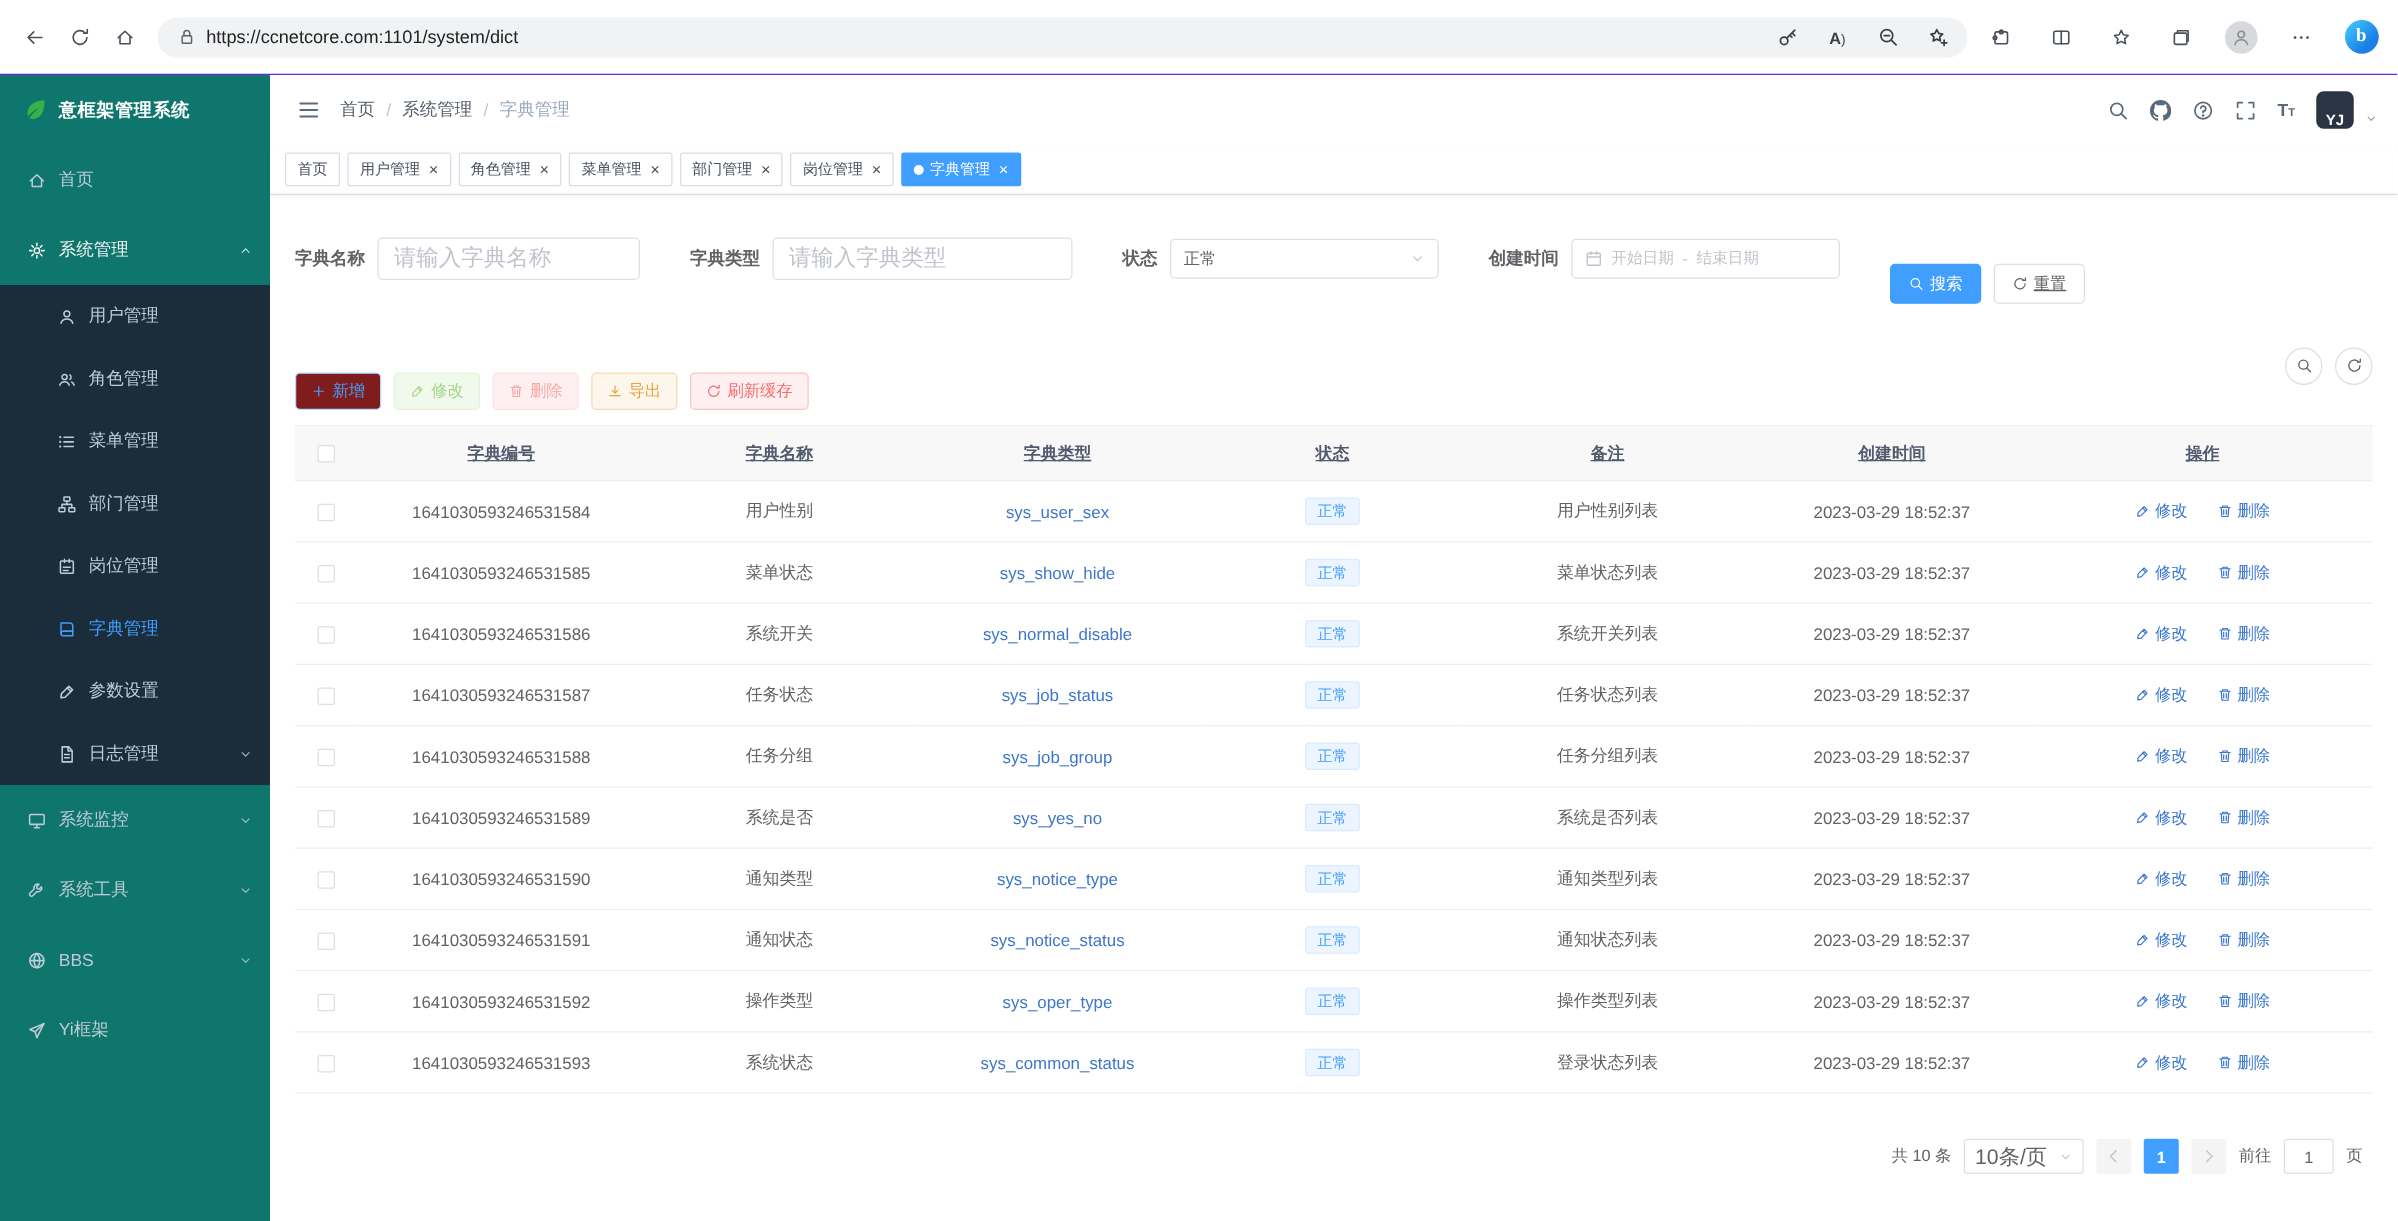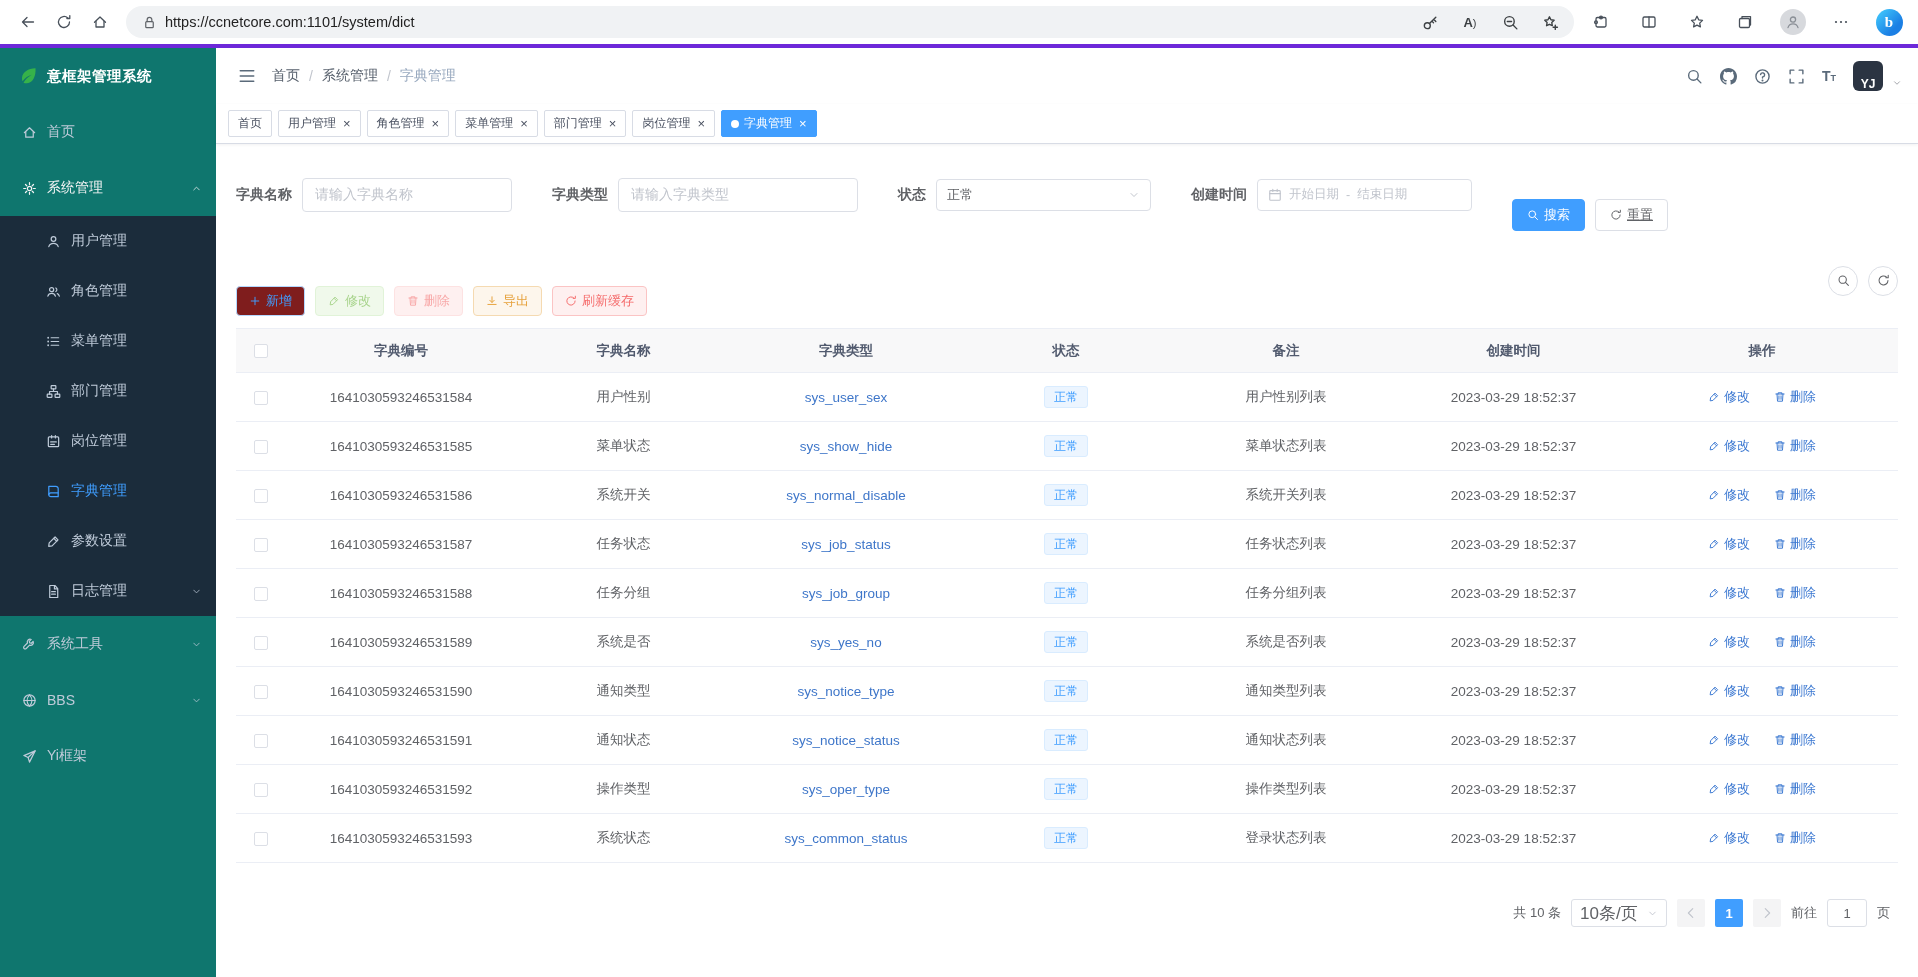--- a/index.html
+++ b/index.html
@@ -1,21 +1,21 @@
 <!DOCTYPE html>
 <html><head>
 <meta charset="utf-8">
 <style>
   * { margin:0; padding:0; box-sizing:border-box; }
   html,body { width:1918px; height:977px; overflow:hidden; }
   body { font-family:"Liberation Sans","DejaVu Sans",sans-serif; background:#fff; color:#333; font-size:14px; }
   svg { display:block; }
 
   
-  .chrome { height:48px; background:#fff; border-bottom:4px solid #6d28d9; display:flex; align-items:center; padding:0 10px; }
+  .chrome { height:60px; background:#fff; border-bottom:1px solid #6d28d9; display:flex; align-items:center; padding:0 10px; }
   .nav-btn { width:36px; height:34px; border-radius:6px; display:flex; align-items:center; justify-content:center; color:#48505a; font-size:16px; cursor:pointer; }
   .addr { flex:1; height:32px; background:#f0f2f4; border-radius:16px; display:flex; align-items:center; padding:0 10px 0 16px; margin:0 8px; color:#202124; min-width:0; }
   .addr-url { font-size:14.5px; color:#222; margin-left:8px; flex:1; white-space:nowrap; overflow:hidden; }
   .addr-ic { color:#5f6368; display:flex; align-items:center; font-size:15px; }
   .addr-right { display:flex; align-items:center; gap:12px; margin-left:auto; color:#3c4043; }
   .addr-right .h-ic { width:28px; height:28px; }
   .chrome-right { display:flex; align-items:center; gap:10px; color:#3c4043; }
   .chrome-right .nav-btn { width:38px; }
   .avatar-circle { width:26px; height:26px; border-radius:50%; background:#d7d9dd; display:flex; align-items:center; justify-content:center; color:#8a8f96; }
   .bing { width:27px; height:27px; border-radius:50%; background:linear-gradient(135deg,#45d0ff 0%,#1b7fe4 70%); color:#fff; font-weight:bold; font-size:15px; display:flex; align-items:center; justify-content:center; font-family:"Liberation Serif",serif; }
@@ -53,21 +53,21 @@
   .tab.active { background:#409eff; border-color:#409eff; color:#fff; }
   .tab-dot { width:8px; height:8px; border-radius:50%; background:#fff; display:inline-block; }
   .tab-close { font-size:13px; line-height:1; margin-left:2px; }
 
   
   .content { flex:1; padding:10px 20px 0; overflow:hidden; }
 
   .filter-bar { display:flex; align-items:center; margin-top:4px; }
   .f-group { display:flex; align-items:center; margin-right:40px; }
   .f-label { font-weight:bold; color:#606266; margin-right:10px; white-space:nowrap; }
-  .text-input { height:32px; border:1px solid #dcdfe6; border-radius:4px; padding:16px 12px; font-size:14px; color:#606266; outline:none; font-family:Liberation Serif, serif; background:#fff; }
+  .text-input { height:32px; border:1px solid #dcdfe6; border-radius:4px; padding:16px 12px; font-size:18px; color:#606266; outline:none; font-family:Liberation Serif, serif; background:#fff; }
   .text-input::placeholder { color:#c0c4cc; }
   .w210 { width:210px; } .w240 { width:240px; }
   .select-box { height:32px; width:215px; border:1px solid #dcdfe6; border-radius:4px; display:flex; align-items:center; padding:0 10px; color:#606266; font-size:13px; background:#fff; cursor:pointer; }
   .select-box .chev-d { margin-left:auto; color:#c0c4cc; font-size:12px; display:flex; }
   .date-range { height:32px; width:215px; border:1px solid #dcdfe6; border-radius:4px; display:flex; align-items:center; gap:7px; padding:0 10px; background:#fff; font-size:12.5px; color:#c0c4cc; cursor:pointer; }
   .date-range .cal { color:#c0c4cc; display:flex; font-size:14px; }
   .btn { display:inline-flex; align-items:center; gap:5px; height:30px; padding:0 12px; border-radius:4px; font-size:13px; border:1px solid transparent; cursor:pointer; white-space:nowrap; font-family:inherit;margin-top:41px; }
   .btn .bic { display:flex; align-items:center; font-size:12px; }
   .btn-search { background:#409eff; border-color:#409eff; color:#fff; height:32px; padding:0 14px; }
   .btn-reset { background:#fff; border-color:#dcdfe6; color:#606266; height:32px; padding:0 14px;text-decoration:underline; }
@@ -75,21 +75,21 @@
   .toolbar { display:flex; align-items:center; gap:10px; margin-top:14px; }
   .btn-add { background:#7f1d1d; color:#409eff; border-color:#b3d8ff; }
   .btn-edit { background:#f0f9eb; color:#a8d48c; border-color:#e1f3d8; cursor:not-allowed; }
   .btn-del { background:#fef0f0; color:#f8a8a8; border-color:#fde2e2; cursor:not-allowed; }
   .btn-export { background:#fdf6ec; color:#e6a23c; border-color:#f5dab1; }
   .btn-cache { background:#fef0f0; color:#f56c6c; border-color:#fbc4c4; }
   .toolbar-right { margin-left:auto; display:flex; gap:10px; }
   .circle-btn { width:30px; height:30px; border-radius:50%; border:1px solid #dcdfe6; background:#fff; color:#606266; display:flex; align-items:center; justify-content:center; font-size:13px; cursor:pointer; }
 
   table.dict { width:100%; border-collapse:collapse; table-layout:fixed; margin-top:12px; border-top:1px solid #ebeef5; }
-  .dict th { height:44px; background:#f8f8f9; color:#515a6e; font-weight:bold; font-size:13.5px; text-align:center; border-bottom:1px solid #ebeef5; }
+  .dict th { height:44px; background:#f8f8f9; color:#515a6e; font-weight:bold; font-size:13.5px; text-align:center; border-bottom:1px solid #ebeef5;text-decoration:underline; }
   .dict td { height:49px; text-align:center; font-size:13.5px; color:#606266; border-bottom:1px solid #ebeef5; white-space:nowrap; overflow:hidden; }
   .checkbox { width:14px; height:14px; border:1px solid #dcdfe6; border-radius:2px; display:inline-block; background:#fff; vertical-align:middle; cursor:pointer; }
   .type-link { color:#3e76c9; cursor:pointer; }
   .status-tag { display:inline-block; background:#ecf5ff; border:1px solid #d9ecff; color:#409eff; border-radius:3px; padding:3px 9px; font-size:12px; line-height:1.2; }
   .op-link { color:#3a77d1; cursor:pointer; display:inline-flex; align-items:center; gap:4px; margin:0 12px; font-size:13px; }
   .op-ic { display:flex; align-items:center; font-size:12px; }
 
   .pagination { display:flex; align-items:center; justify-content:flex-end; gap:10px; margin-top:36px; color:#606266; font-size:13px; padding-right:8px; }
   .mini-select { height:28px; width:96px; border:1px solid #dcdfe6; border-radius:3px; display:flex; align-items:center; padding:0 8px; gap:6px; color:#606266; font-size:17px; background:#fff; cursor:pointer; }
   .mini-select .chev-d { margin-left:auto; color:#c0c4cc; font-size:11px; display:flex; }
@@ -328,20 +328,34 @@
                 <path d="M9 2v3.2h3.2M6 8.2h4M6 10.8h4"></path>
               </svg>
             </span>
             <span class="mi-label">日志管理</span>
             <span class="chev">
               <svg viewBox="0 0 16 16" width="1em" height="1em" fill="none" stroke="currentColor" stroke-width="1.3" stroke-linecap="round" stroke-linejoin="round">
                 <path d="M4 6l4 4 4-4"></path>
               </svg>
             </span>
           </div>
+        </div>
+        <div class="menu-item">
+          <span class="mi-icon">
+            <svg viewBox="0 0 16 16" width="1em" height="1em" fill="none" stroke="currentColor" stroke-width="1.3" stroke-linecap="round" stroke-linejoin="round">
+              <rect x="1.8" y="2.8" width="12.4" height="8.4" rx="1"></rect>
+              <path d="M6 14h4M8 11.4V14"></path>
+            </svg>
+          </span>
+          <span class="mi-label">系统监控</span>
+          <span class="chev">
+            <svg viewBox="0 0 16 16" width="1em" height="1em" fill="none" stroke="currentColor" stroke-width="1.3" stroke-linecap="round" stroke-linejoin="round">
+              <path d="M4 6l4 4 4-4"></path>
+            </svg>
+          </span>
         </div>
         <div class="menu-item">
           <span class="mi-icon">
             <svg viewBox="0 0 16 16" width="1em" height="1em" fill="none" stroke="currentColor" stroke-width="1.3" stroke-linecap="round" stroke-linejoin="round">
               <path d="M9.8 2.6a3 3 0 0 0-4 3.8L2.2 10a1.6 1.6 0 1 0 2.3 2.3l3.6-3.6a3 3 0 0 0 3.8-4l-2 2-1.7-.4-.4-1.7z"></path>
             </svg>
           </span>
           <span class="mi-label">系统工具</span>
           <span class="chev">
             <svg viewBox="0 0 16 16" width="1em" height="1em" fill="none" stroke="currentColor" stroke-width="1.3" stroke-linecap="round" stroke-linejoin="round">

